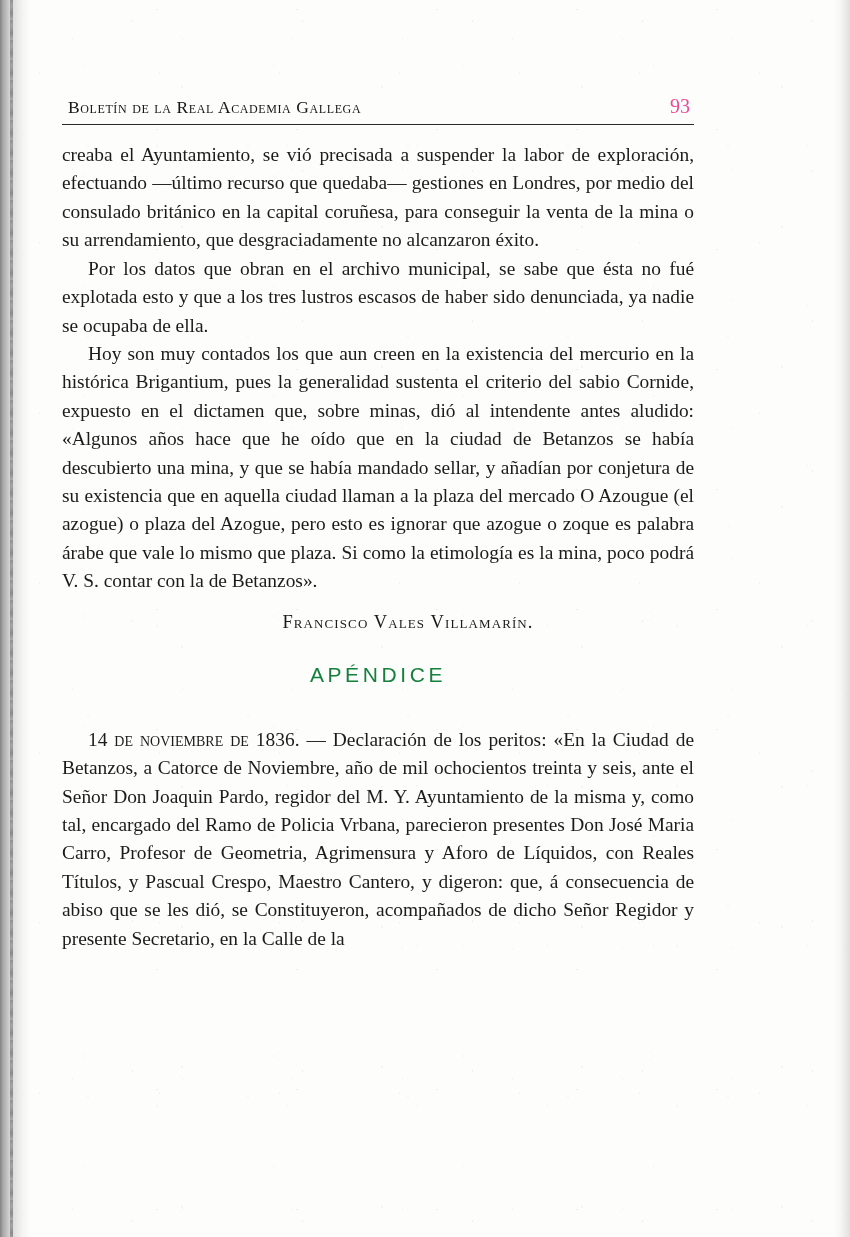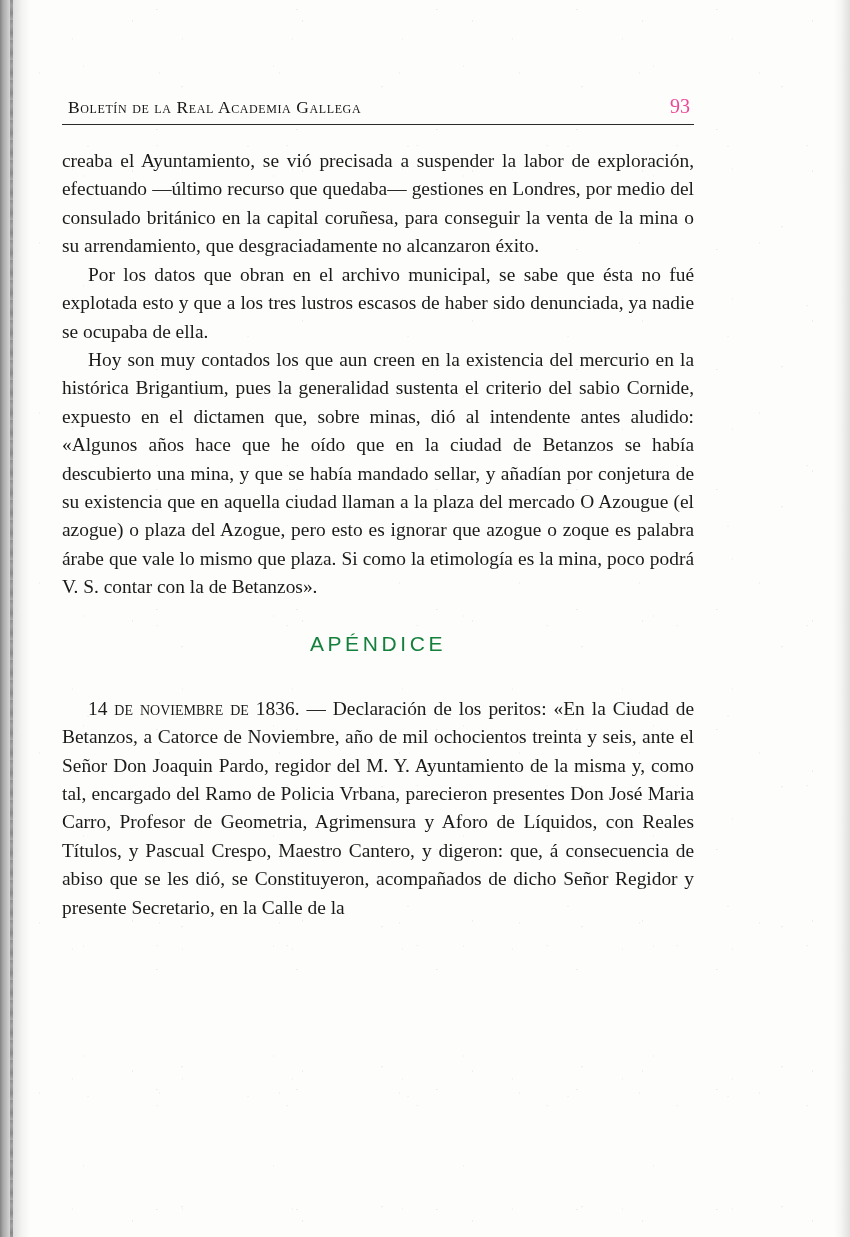--- a/index.html
+++ b/index.html
@@ -90,21 +90,21 @@
     white-space: nowrap;
     margin-top: 45px;
   }
   .head-folio {
     font-size: 20px;
     color: #ec4899;
     padding-left: 18px;
   }
 
   .body-col {
-    margin-top: 22px;
+    margin-top: 16px;
   }
 
   p.para {
     margin: 0 0 0 0;
     font-size: 19.4px;
     line-height: 1.465;
     text-align: justify;
     text-justify: inter-word;
     color: #1b1b1b;
     hyphens: none;
@@ -157,20 +157,21 @@
   </div>
 
   <div class="body-col">
 
     <p class="para">creaba el Ayuntamiento, se vió precisada a suspender la labor de exploración, efectuando —último recurso que quedaba— gestiones en Londres, por medio del consulado británico en la capital coruñesa, para conseguir la venta de la mina o su arrendamiento, que desgraciadamente no alcanzaron éxito.</p>
 
     <p class="para indent">Por los datos que obran en el archivo municipal, se sabe que ésta no fué explotada esto y que a los tres lustros escasos de haber sido denunciada, ya nadie se ocupaba de ella.</p>
 
     <p class="para indent"><span>Hoy son muy contados los que aun creen en la existencia del mercurio en la histórica </span><span class="it">Brigantium,</span><span> pues la generalidad sustenta el criterio del sabio Cornide, expuesto en el dictamen que, sobre minas, dió al intendente antes aludido: «Algunos años hace que he oído que en la ciudad de Betanzos se había descubierto una mina, y que se había mandado sellar, y añadían por conjetura de su existencia que en aquella ciudad llaman a la plaza del mercado </span><span class="it">O Azougue</span><span> (el azogue) o plaza del Azogue, pero esto es ignorar que </span><span class="it">azogue</span><span> o </span><span class="it">zoque</span><span> es palabra árabe que vale lo mismo que plaza. Si como la etimología es la mina, poco podrá V. S. contar con la de Betanzos».</span></p>
 
+    <div class="signature">Francisco Vales Villamarín.</div>
 
     <div class="appendix-title">APÉNDICE</div>
 
 
     <div class="block-gap"></div>
 
     <p class="para indent"><span>14</span><span class="sc"> de noviembre de </span><span class="sc">1836.</span><span> — </span><span class="it">Declaración de los peritos:</span><span> «En la Ciudad de Betanzos, a Catorce de Noviembre, año de mil ochocientos treinta y seis, ante el Señor Don Joaquin Pardo, regidor del M. Y. Ayuntamiento de la misma y, como tal, encargado del Ramo de Policia Vrbana, parecieron presentes Don José Maria Carro, Profesor de Geometria, Agrimensura y Aforo de Líquidos, con Reales Títulos, y Pascual Crespo, Maestro Cantero, y digeron: que, á consecuencia de abiso que se les dió, se Constituyeron, acompañados de dicho Señor Regidor y presente Secretario, en la Calle de la</span></p>
 
   </div>
 </div>

